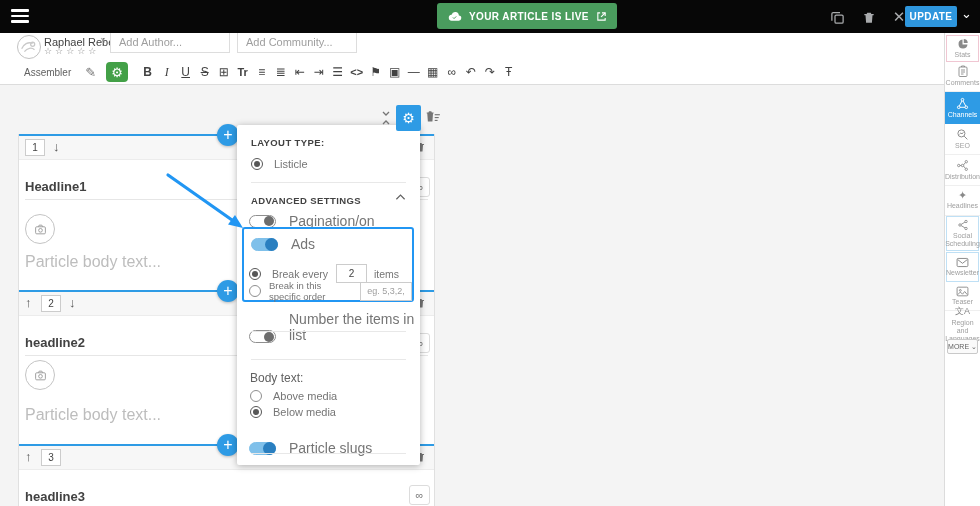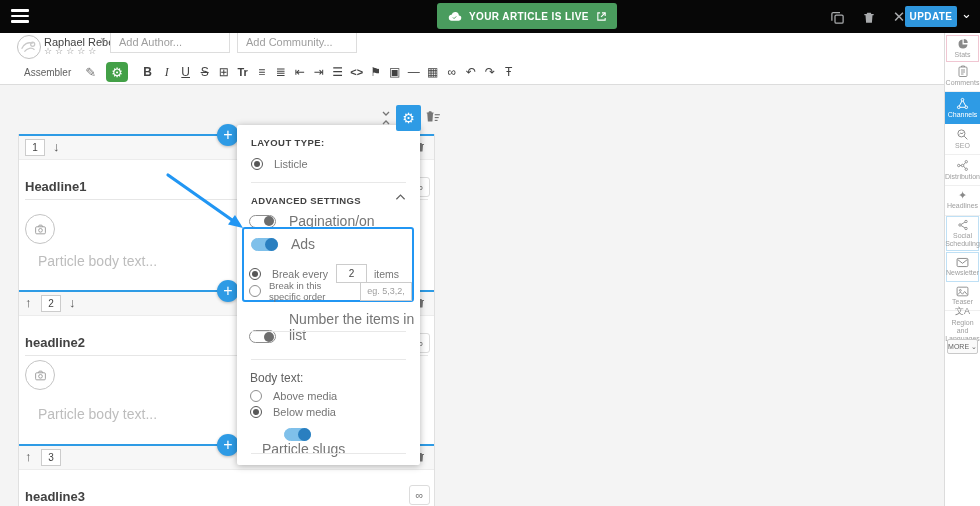--- a/index.html
+++ b/index.html
@@ -54,21 +54,21 @@
     display:flex; align-items:center; justify-content:center; left:198px; box-shadow:0 1px 3px rgba(0,0,0,.25); z-index:3; }
   .num-input { position:absolute; width:20px; height:17px; border:1px solid #ccc; font-size:10px; text-align:center; background:#fff; font-family:inherit; color:#424242; }
   .arrow-ud { position:absolute; font-size:13px; color:#555; top:3px; }
   .band-trash { position:absolute; right:8px; top:4px; color:#757575; }
   .headline { position:absolute; left:6px; font-size:13px; font-weight:700; color:#424242; }
   .h-divider { position:absolute; left:6px; right:6px; height:1px; background:#e6e6e6; }
   .link-chip { position:absolute; right:4px; width:21px; height:20px; border:1px solid #dcdcdc; border-radius:3px; background:#fff;
     color:#757575; font-size:11px; display:flex; align-items:center; justify-content:center; }
   .cam-btn { position:absolute; left:6px; width:30px; height:30px; border-radius:50%; border:1px solid #c4c4c4; background:#fff;
     display:flex; align-items:center; justify-content:center; color:#9e9e9e; }
-  .particle { position:absolute; left:19px; font-size:14px; color:#bdbdbd; }
+  .particle { position:absolute; left:6px; font-size:16px; color:#bdbdbd; }
 
   
   .pop-ctrl { position:absolute; z-index:21; }
   .collapse-ico { left:380px; top:111px; color:#757575; }
   .gear-blue { left:396px; top:105px; width:25px; height:26px; background:#2e9be5; border-radius:2px; color:#fff; font-size:14px;
     display:flex; align-items:center; justify-content:center; }
   .sweep-ico { left:425px; top:110px; color:#757575; }
 
   
   .popover { position:absolute; left:237px; top:125px; width:183px; height:340px; background:#fff; border-radius:2px;
@@ -345,21 +345,21 @@
 
     <div class="pop-row" style="left:13px;top:265px;">
       <span class="radio"></span>
       <span class="rad-label">Above media</span>
     </div>
     <div class="pop-row" style="left:13px;top:281px;">
       <span class="radio checked"></span>
       <span class="rad-label">Below media</span>
     </div>
 
-    <div class="pop-row" style="left:12px;top:303px;flex-direction:column;">
+    <div class="pop-row" style="left:12px;top:315px;">
       <span class="toggle on"></span>
       <span class="tog-label">Particle slugs</span>
     </div>
     <div class="pop-hr" style="top:328px;"></div>
   </div>
 
   <svg class="anno-arrow" width="100" height="80">
     <line x1="10" y1="9" x2="74" y2="54" stroke="#2196f3" stroke-width="3.2" stroke-linecap="round"></line>
     <polygon points="85,62 70,58.5 77,49" fill="#2196f3"></polygon>
   </svg>

